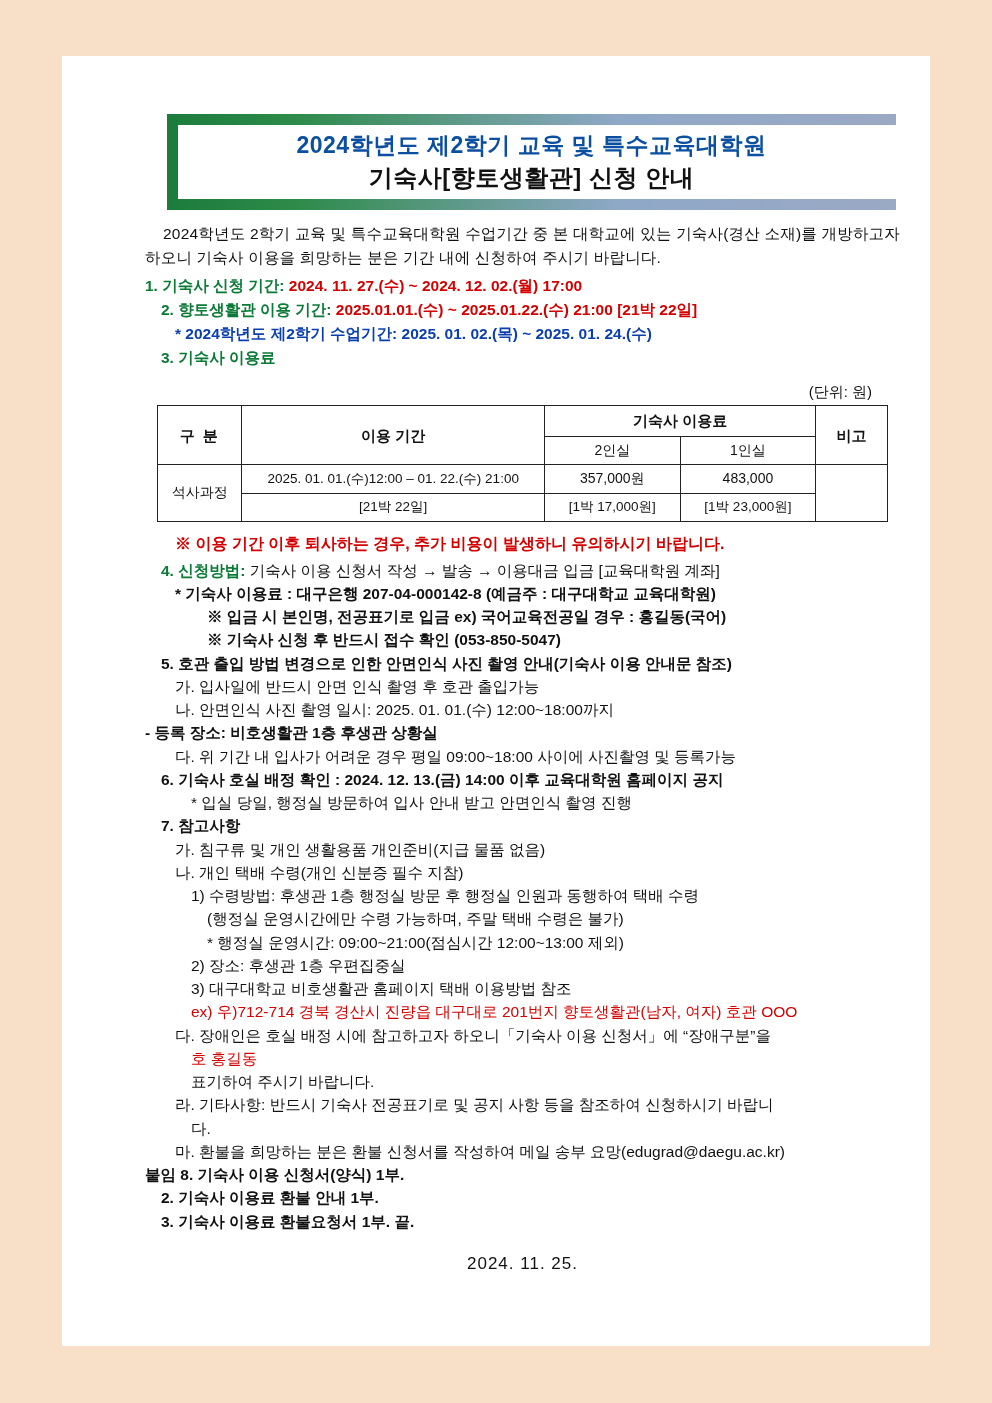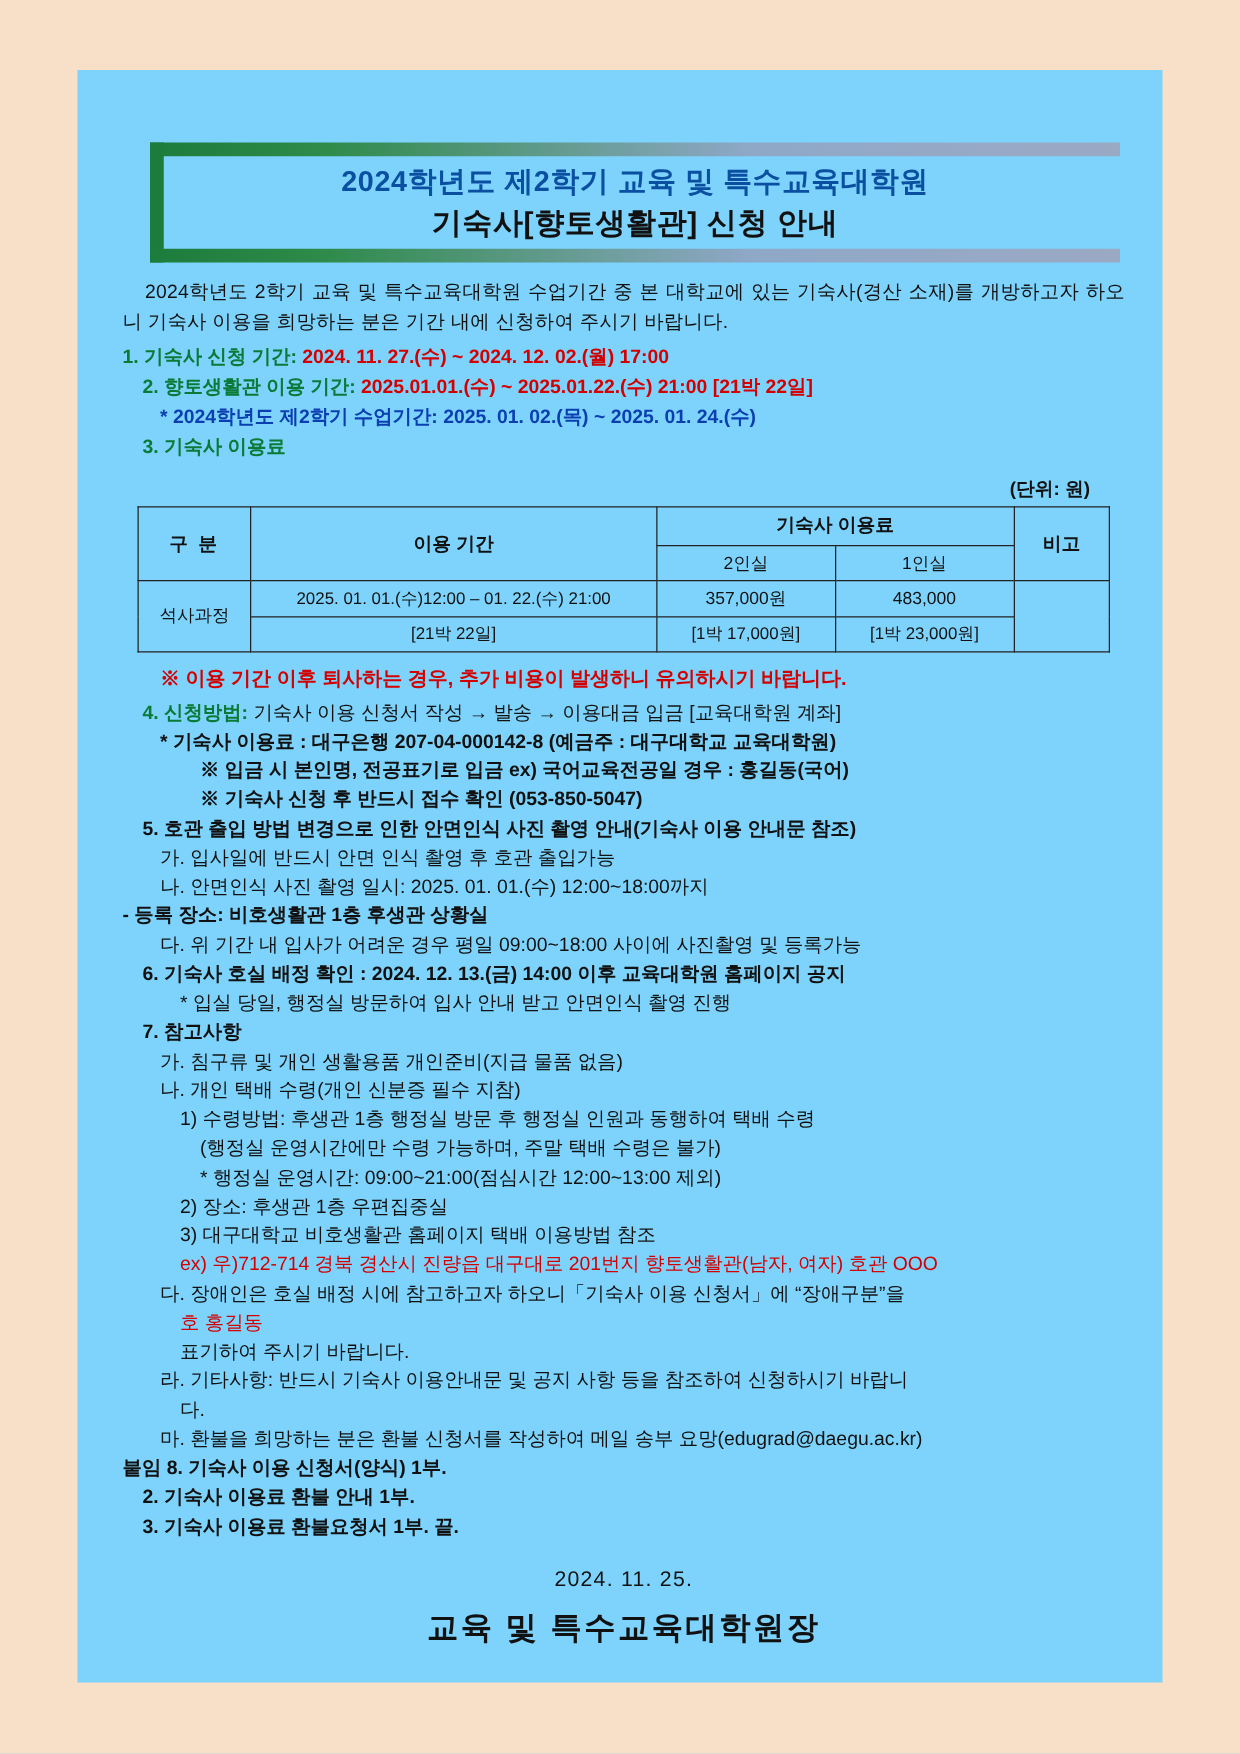--- a/index.html
+++ b/index.html
@@ -12,22 +12,23 @@
     background: #f7dfc8;
     font-family: "Liberation Sans", sans-serif;
     overflow: hidden;
   }
   .page {
     position: absolute;
     left: 62px;
     top: 56px;
     width: 868px;
     height: 1290px;
-    background: #7dd3fc;
+    background: #ffffff;
     box-sizing: border-box;
+    padding-left: 47px;
   }
 
   
   .banner {
     position: relative;
     margin: 58px 34px 0 58px;
     height: 96px;
   }
   .banner-bar {
     position: absolute;
@@ -92,21 +93,21 @@
   .i2 { padding-left: 16px; }
   .i3 { padding-left: 30px; }
   .i4 { padding-left: 46px; }
   .i5 { padding-left: 62px; }
   .center { }
 
   .unit {
     text-align: right;
     margin: 10px 28px 2px 0;
     font-size: 15px;
-    font-weight: bold;
+    font-weight: normal;
   }
 
   
   table.fee {
     border-collapse: collapse;
     width: calc(100% - 24px);
     margin: 0 12px 0 12px;
     font-size: 14px;
     color: #111;
   }
@@ -227,26 +228,25 @@
       <div class="line i3">나. 개인 택배 수령(개인 신분증 필수 지참)</div>
       <div class="line i4">1) 수령방법: 후생관 1층 행정실 방문 후 행정실 인원과 동행하여 택배 수령</div>
       <div class="line i5">(행정실 운영시간에만 수령 가능하며, 주말 택배 수령은 불가)</div>
       <div class="line i5">* 행정실 운영시간: 09:00~21:00(점심시간 12:00~13:00 제외)</div>
       <div class="line i4">2) 장소: 후생관 1층 우편집중실</div>
       <div class="line i4">3) 대구대학교 비호생활관 홈페이지 택배 이용방법 참조</div>
       <div class="line i4 red">ex) 우)712-714 경북 경산시 진량읍 대구대로 201번지 향토생활관(남자, 여자) 호관 OOO</div>
       <div class="line i3">다. 장애인은 호실 배정 시에 참고하고자 하오니「기숙사 이용 신청서」에 “장애구분”을</div>
       <div class="line i4 red">호  홍길동</div>
       <div class="line i4">표기하여 주시기 바랍니다.</div>
-      <div class="line i3">라. 기타사항: 반드시 기숙사 이용안내문 및 공지 사항 등을 참조하여 신청하시기 바랍니</div>
+      <div class="line i3">라. 기타사항: 반드시 기숙사 전공표기로 및 공지 사항 등을 참조하여 신청하시기 바랍니</div>
       <div class="line i4">다.</div>
       <div class="line i3">마. 환불을 희망하는 분은 환불 신청서를 작성하여 메일 송부 요망(edugrad@daegu.ac.kr)</div>
 
       <div class="line bold" style="padding-left:0px;">붙임  8. 기숙사 이용 신청서(양식) 1부.</div>
       <div class="line i2 bold">2. 기숙사 이용료 환불 안내  1부.</div>
       <div class="line i2 bold">3. 기숙사 이용료 환불요청서 1부.     끝.</div>
     </div>
 
     <div class="closing-date">2024. 11. 25.</div>
-    <div class="closing-title">교육 및 특수교육대학원장</div>
 
   </div>
 </div>
 
 </body></html>

